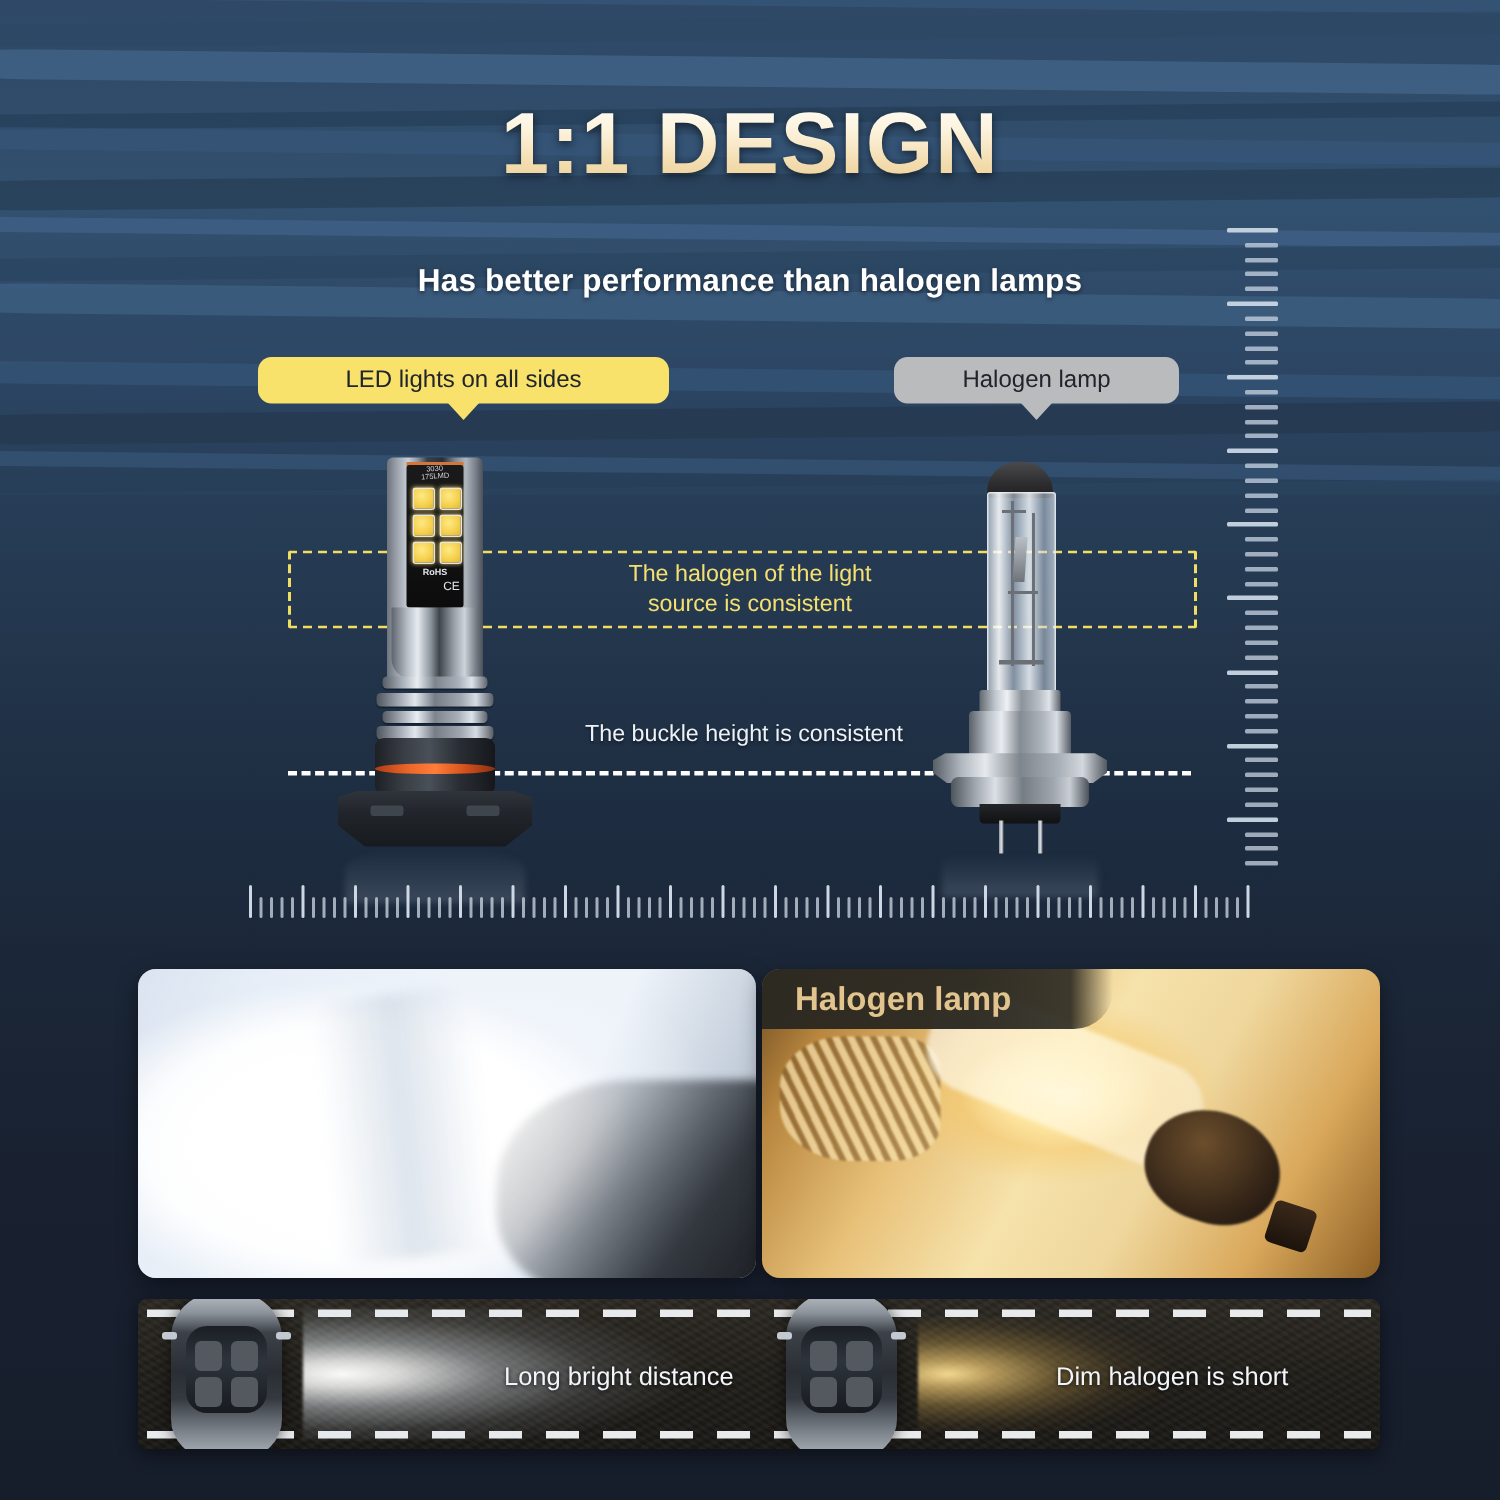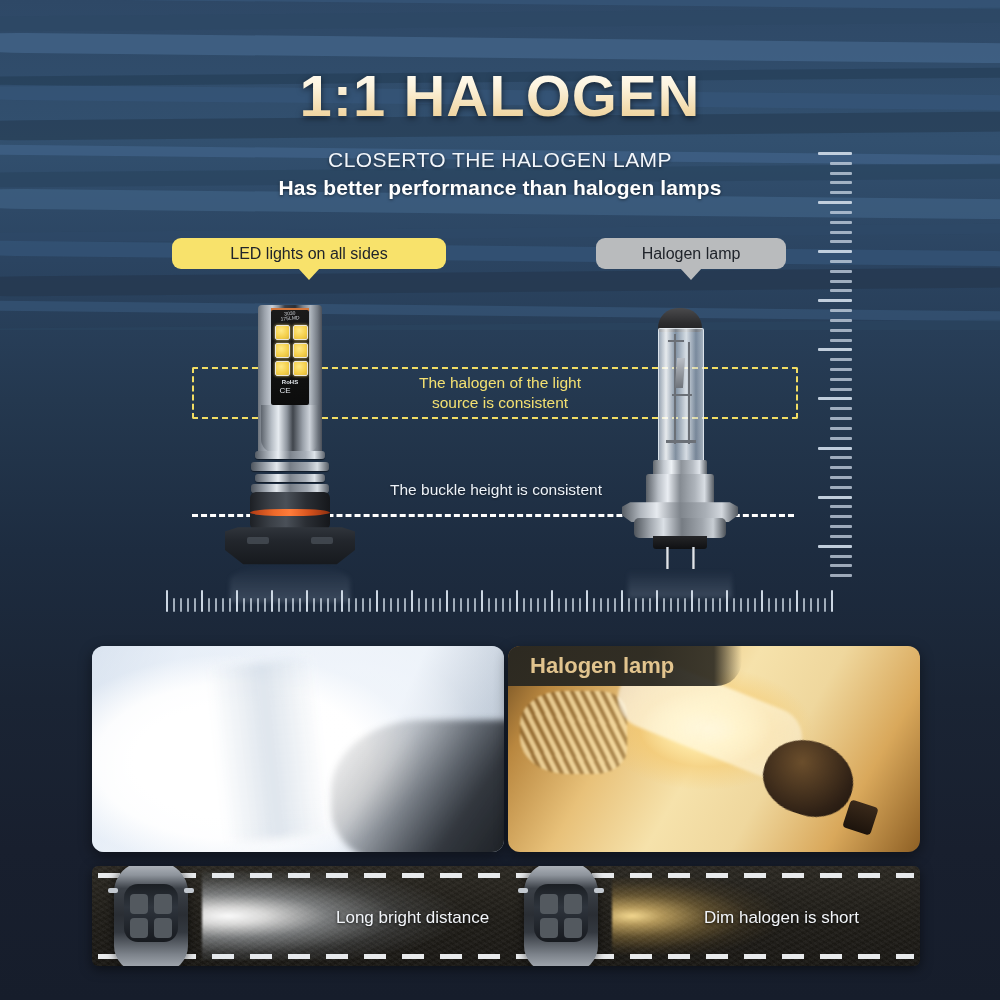--- a/index.html
+++ b/index.html
@@ -67,21 +67,21 @@
      color:#cfd3d8;font-size:5px;line-height:5.4px;font-family:"Liberation Sans",sans-serif;
      transform:rotate(-4deg);}
   .chipgrid{position:absolute;left:50px;top:20px;width:30px;
      display:grid;grid-template-columns:1fr 1fr;gap:3px 3px;}
   .chip{width:13px;height:13px;border-radius:2px;
      background:radial-gradient(circle at 40% 35%,#ffe985,#f4cf4b 60%,#dcb63a);
      box-shadow:0 0 3px rgba(255,225,120,.8);border:1px solid #e9e6dc;}
   .rohs{position:absolute;left:46px;top:73px;width:38px;text-align:center;
      color:#e3e7ec;font-size:6px;line-height:8px;font-weight:bold;}
   .ce{position:absolute;left:46px;top:81px;width:28px;text-align:center;
-     color:#e3e7ec;font-size:8px;line-height:9px;}
+     color:#e3e7ec;font-size:8px;line-height:9px;padding-left:16px;}
   .led-neck{position:absolute;left:36px;top:100px;width:58px;height:48px;
      background:linear-gradient(90deg,#5d646d,#b6bdc5 18%,#e6ebf0 30%,#8d949d 45%,#40454c 55%,#9aa1aa 72%,#cdd3da 84%,#646b74 100%);
      border-radius:0 0 14px 14px;}
   .led-fin{position:absolute;left:30px;width:70px;height:8px;
      background:linear-gradient(90deg,#555c65,#aeb5bd 20%,#e8edf2 33%,#7d848d 50%,#a8afb8 72%,#dde3e9 85%,#5d646d 100%);
      border-radius:3px;box-shadow:0 1px 1px rgba(0,0,0,.45);}
   .led-fin2{position:absolute;left:26px;width:78px;height:9px;
      background:linear-gradient(90deg,#4e555e,#a5acb5 20%,#e2e7ec 33%,#767d86 50%,#a0a7b0 72%,#d6dce2 85%,#565d66 100%);
      border-radius:3px;box-shadow:0 1px 1px rgba(0,0,0,.45);}
   .led-darkband{position:absolute;left:25px;top:187px;width:80px;height:38px;
@@ -204,22 +204,21 @@
       <div class="wline" style="top: 150px; height: 10px; background: rgb(66, 100, 138); opacity: 0.67; border-radius: 50% / 46px; transform: rotate(0.6deg);"></div>
       <div class="wline" style="top: 168px; height: 15px; background: rgb(42, 69, 96); opacity: 0.78; border-radius: 50% / 56px; transform: rotate(-0.5deg);"></div>
       <div class="wline" style="top: 194px; height: 20px; background: rgb(74, 110, 149); opacity: 0.45; border-radius: 50% / 66px; transform: rotate(0.6deg);"></div>
       <div class="wline" style="top: 228px; height: 10px; background: rgb(46, 74, 104); opacity: 0.56; border-radius: 50% / 46px; transform: rotate(-0.5deg);"></div>
       <div class="wline" style="top: 246px; height: 15px; background: rgb(54, 87, 122); opacity: 0.67; border-radius: 50% / 56px; transform: rotate(0.6deg);"></div>
       <div class="wline" style="top: 272px; height: 20px; background: rgb(37, 57, 79); opacity: 0.78; border-radius: 50% / 66px; transform: rotate(-0.5deg);"></div>
       <div class="wline" style="top: 306px; height: 10px; background: rgb(62, 98, 135); opacity: 0.45; border-radius: 50% / 46px; transform: rotate(0.6deg);"></div>
       <div class="wline" style="top: 324px; height: 15px; background: rgb(43, 70, 97); opacity: 0.56; border-radius: 50% / 56px; transform: rotate(-0.5deg);"></div>
     </div>
 
-  <div class="title">1:1 HALOGEN</div>
-  <div class="sub1">CLOSERTO THE HALOGEN LAMP</div>
+  <div class="title">1:1 DESIGN</div>
   <div class="sub2">Has better performance than halogen lamps</div>
 
   <div class="bubble yellow" style="left:172px;top:238px;width:246px;">
     <span>LED lights on all sides</span>
     <span class="tail"></span>
   </div>
   <div class="bubble grey" style="left:596px;top:238px;width:162px;">
     <span>Halogen lamp</span>
     <span class="tail"></span>
   </div>

